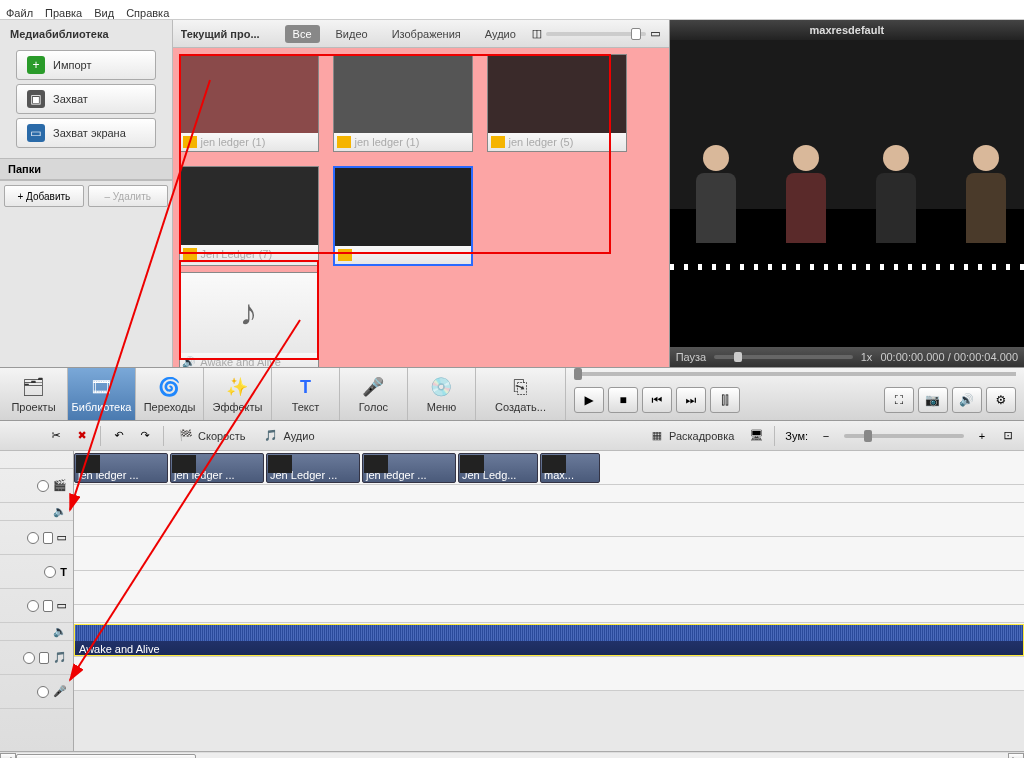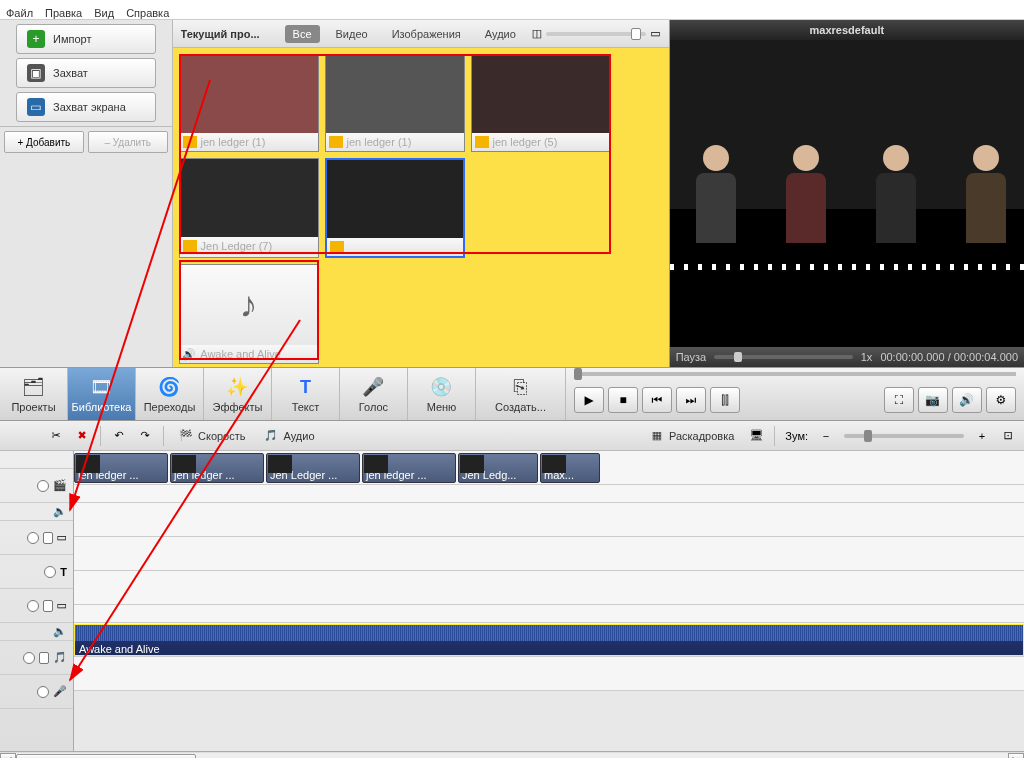--- a/index.html
+++ b/index.html
@@ -20,33 +20,33 @@
 .lp-folders-t{ background:#d8d8d8; border-top:1px solid #bbb; border-bottom:1px solid #bbb; padding:4px 8px; font-weight:bold; margin-top:6px;}
 .folders{ flex:1; background:#fff; overflow:auto;}
 .frow{ display:flex; align-items:center; justify-content:space-between; padding:3px 8px; color:#555; cursor:pointer;}
 .frow.sel{ background:#f0e68a;}
 .frow .ficon{ width:14px; height:12px; background:#f5b400; border:1px solid #c08800; margin-right:6px;}
 .frow .fl{ display:flex; align-items:center;}
 .lp-bot{ display:flex; gap:4px; padding:4px; border-top:1px solid #bbb;}
 .small-btn{ flex:1; height:22px; background:linear-gradient(#fff,#e8e8e8); border:1px solid #aaa; border-radius:2px; font-size:10px; display:flex; align-items:center; justify-content:center; cursor:pointer;}
 .small-btn.dis{ color:#aaa;}
 
-.mediapane{ flex:1; background:#fde047; display:flex; flex-direction:column; border-right:1px solid #999;}
+.mediapane{ flex:1; background:#fca5a5; display:flex; flex-direction:column; border-right:1px solid #999;}
 .media-filter{ height:28px; background:linear-gradient(#f4f4f4,#dedede); display:flex; align-items:center; gap:8px; padding:0 8px; border-bottom:1px solid #bbb;}
 .mf-title{ font-weight:bold; color:#333; width:96px; overflow:hidden; white-space:nowrap; text-overflow:ellipsis;}
 .mf-tab{ padding:3px 8px; color:#444; cursor:pointer;}
 .mf-tab.active{ background:#888; color:#fff; border-radius:3px;}
 .mf-slider{ flex:1; display:flex; justify-content:flex-end; align-items:center; gap:4px;}
 .mf-slider .track{ width:100px; height:4px; background:#ccc; border-radius:2px; position:relative;}
 .mf-slider .thumb{ position:absolute; left:85px; top:-4px; width:10px; height:12px; background:#fff; border:1px solid #888; border-radius:2px;}
 .thumb-grid{ flex:1; padding:6px; overflow:auto; position:relative;}
 .red-box{ position:absolute; border:2px solid #e00; pointer-events:none;}
 .red-box.main{ left:6px; top:6px; width:432px; height:200px;}
 .red-box.audio{ left:6px; top:212px; width:140px; height:100px;}
-.grid{ display:grid; grid-template-columns:repeat(3,140px); gap:6px;}
+.grid{ display:grid; grid-template-columns:repeat(3,140px); gap:14px;}
 .thumb{ border:1px solid #888; background:#eee; cursor:pointer;}
 .thumb.sel{ border:2px solid #2a6aff;}
 .thumb .img{ height:78px; background:#333; display:flex; align-items:center; justify-content:center; color:#888; font-size:9px; overflow:hidden;}
 .thumb .cap{ height:18px; background:linear-gradient(#f8f8f8,#e6e6e6); display:flex; align-items:center; gap:4px; padding:0 3px; color:#aaa; font-size:10px;}
 .cap .tag{ width:14px; height:12px; background:#f5b400;}
 .audio-thumb{ width:140px; border:1px solid #888;}
 .audio-thumb .img{ height:80px; background:linear-gradient(#fafafa,#e8e8e8); display:flex; align-items:center; justify-content:center; font-size:36px; color:#666;}
 .audio-thumb .cap{ height:18px; background:linear-gradient(#f8f8f8,#e6e6e6); display:flex; align-items:center; gap:4px; padding:0 3px; color:#aaa; font-size:10px;}
 
 .previewpane{ width:378px; background:#86efac; display:flex; flex-direction:column;}
@@ -114,34 +114,36 @@
 <div class="menubar">
   <span>Файл</span>
   <span>Правка</span>
   <span>Вид</span>
   <span>Справка</span>
 </div>
 
 <div class="top">
 
   <div class="leftpane">
+    <div class="lp-title">Медиабиблиотека</div>
     <div class="lp-btns">
       <div class="fat-btn">
         <span class="ic ic-green">+</span>
         <span>Импорт</span>
       </div>
       <div class="fat-btn">
         <span class="ic ic-cam">▣</span>
         <span>Захват</span>
       </div>
       <div class="fat-btn">
         <span class="ic ic-rec">▭</span>
         <span>Захват экрана</span>
       </div>
     </div>
+    <div class="lp-folders-t">Папки</div>
     <div class="lp-bot">
       <div class="small-btn">+ Добавить</div>
       <div class="small-btn dis">– Удалить</div>
     </div>
   </div>
 
   <div class="mediapane">
     <div class="media-filter">
       <span class="mf-title">Текущий про...</span>
       <span class="mf-tab active">Все</span>

